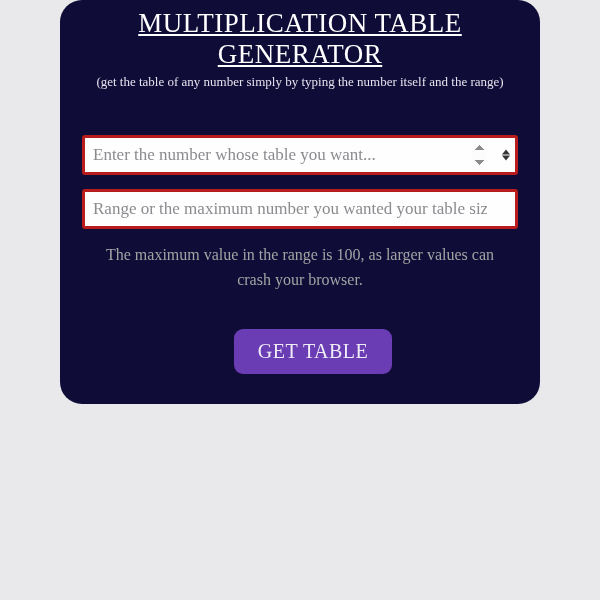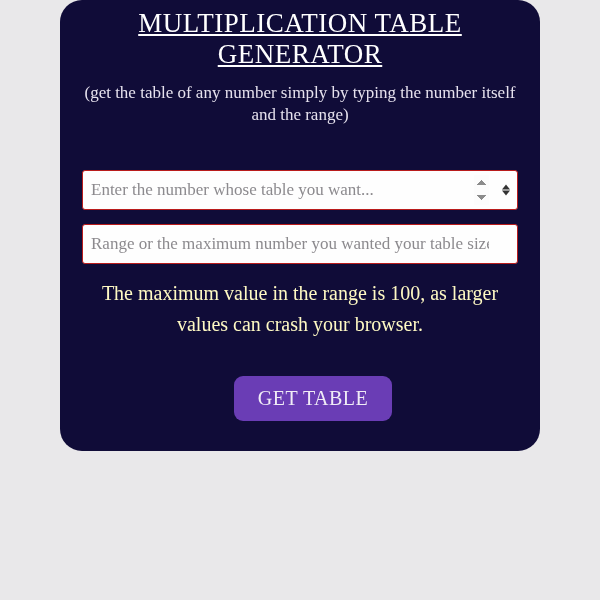--- a/index.html
+++ b/index.html
@@ -28,36 +28,36 @@
   }
   .title {
     font-size: 27px;
     font-weight: 400;
     letter-spacing: 0.5px;
     line-height: 1.15;
     color: #ffffff;
     text-decoration: underline;
   }
   .subtitle {
-    font-size: 17px;
+    font-size: 13px;
     color: #e6e2ee;
-    margin-top: 12px;
+    margin-top: 4px;
     line-height: 1.3;
   }
   .form-area {
     margin-top: 44px;
   }
   .input-wrap {
     position: relative;
     margin-bottom: 14px;
   }
   input[type="number"] {
     width: 100%;
     height: 40px;
-    border: 1px solid #b91c1c;
+    border: 3px solid #b91c1c;
     border-radius: 3px;
     background: #fefefe;
     font-family: Georgia, 'Times New Roman', serif;
     font-size: 17px;
     padding: 0 28px 0 8px;
     color: #333;
     outline: none;
   }
   input[type="number"]::placeholder {
     color: #8c8a8e;
@@ -83,22 +83,22 @@
     border-left: 4px solid transparent;
     border-right: 4px solid transparent;
   }
   .spinner .up {
     border-bottom: 5px solid #333;
   }
   .spinner .down {
     border-top: 5px solid #333;
   }
   .helper {
-    font-size: 20px;
-    color: #fef9c3;
+    font-size: 16px;
+    color: #a3a3a3;
     line-height: 1.55;
     margin-top: 10px;
     padding: 0 8px;
   }
   .btn {
     display: inline-block;
     margin-top: 36px;
     background: #6a3db5;
     color: #f0ecf6;
     border: none;

